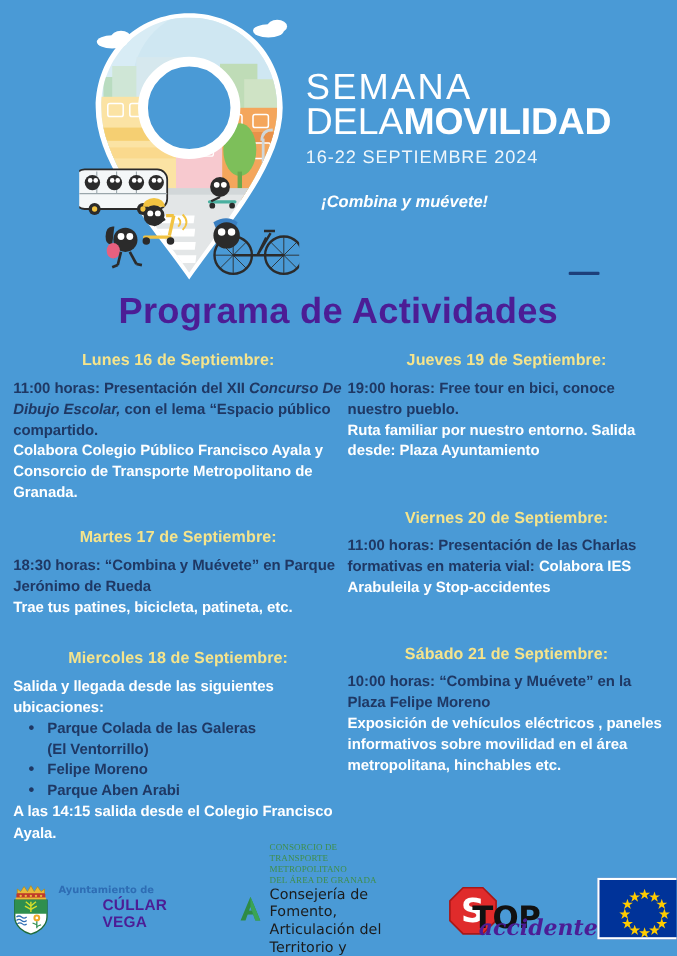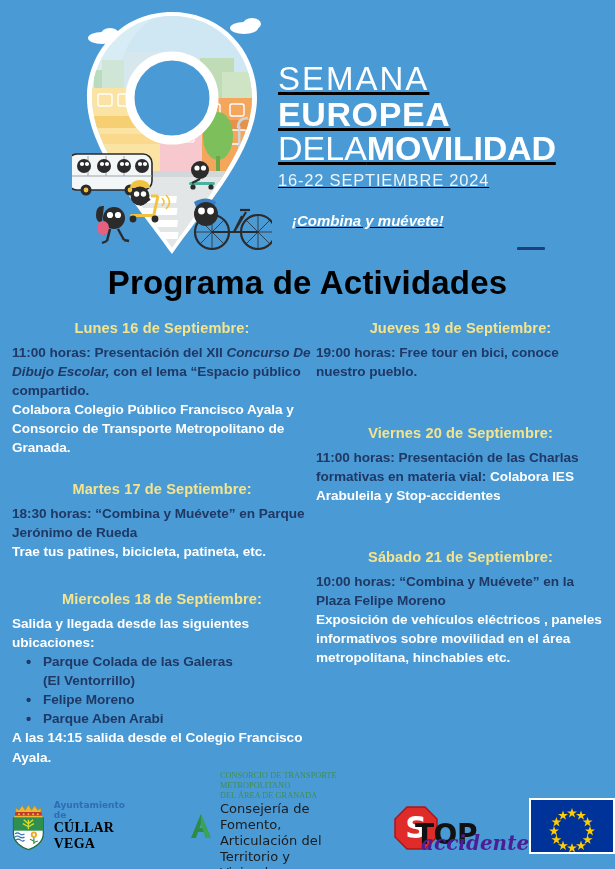--- a/index.html
+++ b/index.html
@@ -22,21 +22,20 @@
     left: 72px;
     top: 8px;
     width: 200px;
     height: 248px;
   }
   .brand {
     position: absolute;
     left: 278px;
     top: 62px;
     width: 330px;
-    text-decoration: underline;
   }
   .brand .l1 {
     font-size: 33px;
     font-weight: 300;
     letter-spacing: 2.0px;
     color: #ffffff;
     line-height: 1.0;
     font-family: "Liberation Sans", sans-serif;
   }
   .brand .l2 {
@@ -77,21 +76,21 @@
     top: 247px;
     width: 28px;
     height: 3px;
     background: #1d3f7a;
     border-radius: 1px;
   }
 
   
   .page-title {
     text-align: center;
-    color: #000000;
+    color: #4c1d95;
     font-size: 33px;
     font-weight: 700;
     letter-spacing: 0.2px;
     margin-top: 6px;
   }
 
   
   .program {
     position: relative;
     margin-top: 18px;
@@ -163,25 +162,26 @@
   .f-eu { margin-left: 36px; }
 
   .cullar-txt { margin-left: 5px; line-height: 1.12; }
   .cullar-txt .t1 {
     color: #2e6db4;
     font-size: 9px;
     font-weight: 700;
     font-family: "DejaVu Sans", sans-serif;
   }
   .cullar-txt .t2 {
-    color: #000000;
+    color: #4c1d95;
     font-size: 14px;
     font-weight: 700;
     letter-spacing: 0.2px;
-    font-family: Liberation Serif, serif;
+    font-family: Liberation Sans, sans-serif;
+    margin-left: 40px;
   }
   .cons-txt { margin-left: 6px; line-height: 1.22; }
   .cons-txt .g1, .cons-txt .g2 {
     color: #3f8f4e;
     font-size: 8.2px;
     font-weight: 400;
     letter-spacing: 0.1px;
     font-family: Liberation Serif, serif;
   }
   .cons-txt .b1, .cons-txt .b2 {
@@ -380,21 +380,20 @@
         <ellipse cx="30" cy="30" rx="14" ry="6"></ellipse>
           <ellipse cx="38" cy="26" rx="9" ry="6"></ellipse>
         <ellipse cx="172" cy="20" rx="14" ry="6"></ellipse>
           <ellipse cx="180" cy="16" rx="9" ry="6"></ellipse>
       </g>
     </svg>
   </div>
 
   <div class="brand">
     <div class="l1">SEMANA</div>
-    <div class="l2">EUROPEA</div>
     <div class="l3"><span class="light">DELA</span><span class="bold">MOVILIDAD</span></div>
     <div class="date">16-22 SEPTIEMBRE 2024</div>
     <div class="slogan">¡Combina y muévete!</div>
   </div>
 
   <div class="rule"></div>
 </div>
 
 <div class="page-title">Programa de Actividades</div>
 
@@ -435,20 +434,21 @@
       </div>
     </div>
   </div>
 
   <div class="col">
 
     <div>
       <div class="day-head">Jueves 19 de Septiembre:</div>
       <div class="day-body">
         <span class="navy blk">19:00 horas: Free tour en bici, conoce nuestro pueblo.</span>
+        <span class="blk">Ruta familiar por nuestro entorno. Salida desde: Plaza Ayuntamiento</span>
       </div>
     </div>
 
     <div class="spacer-lg"></div>
     <div class="spacer-sm"></div>
 
     <div>
       <div class="day-head">Viernes 20 de Septiembre:</div>
       <div class="day-body">
         <span class="navy">11:00 horas: Presentación de las Charlas formativas en materia vial: </span><span>Colabora IES Arabuleila y Stop-accidentes</span>

